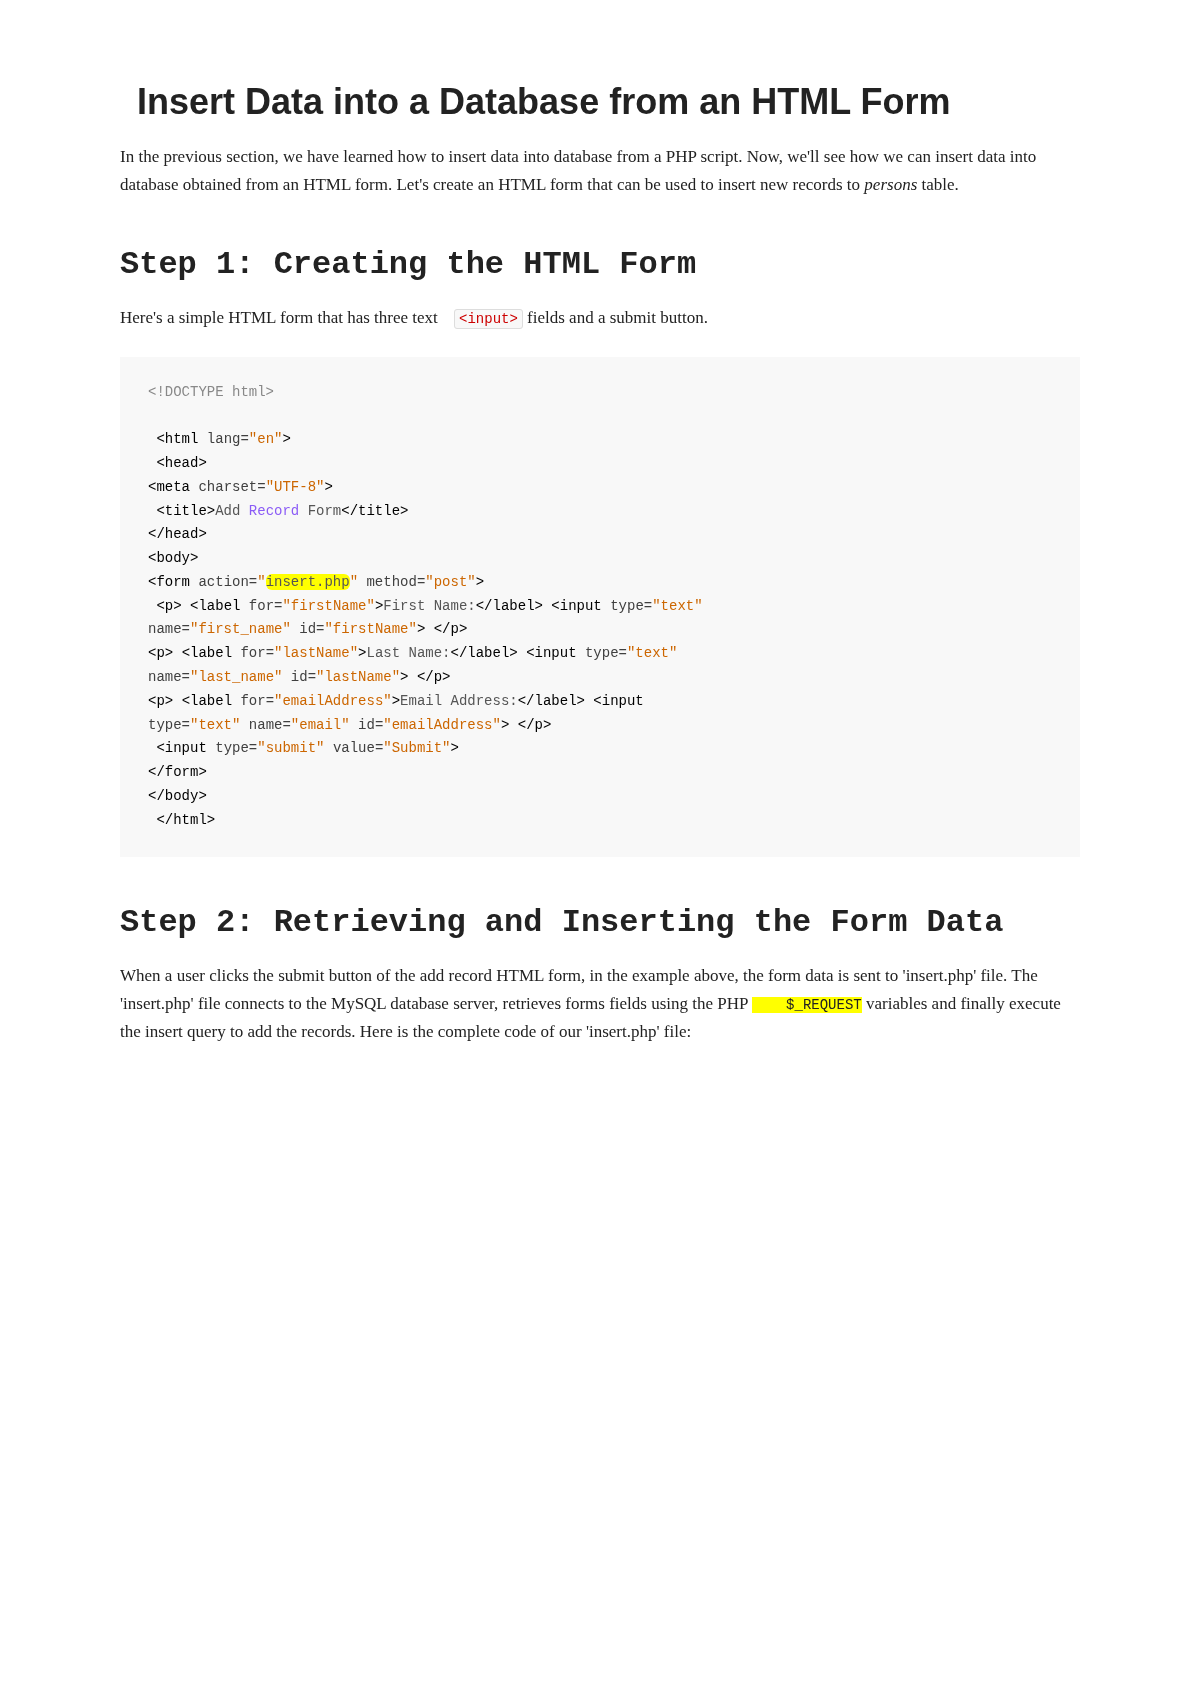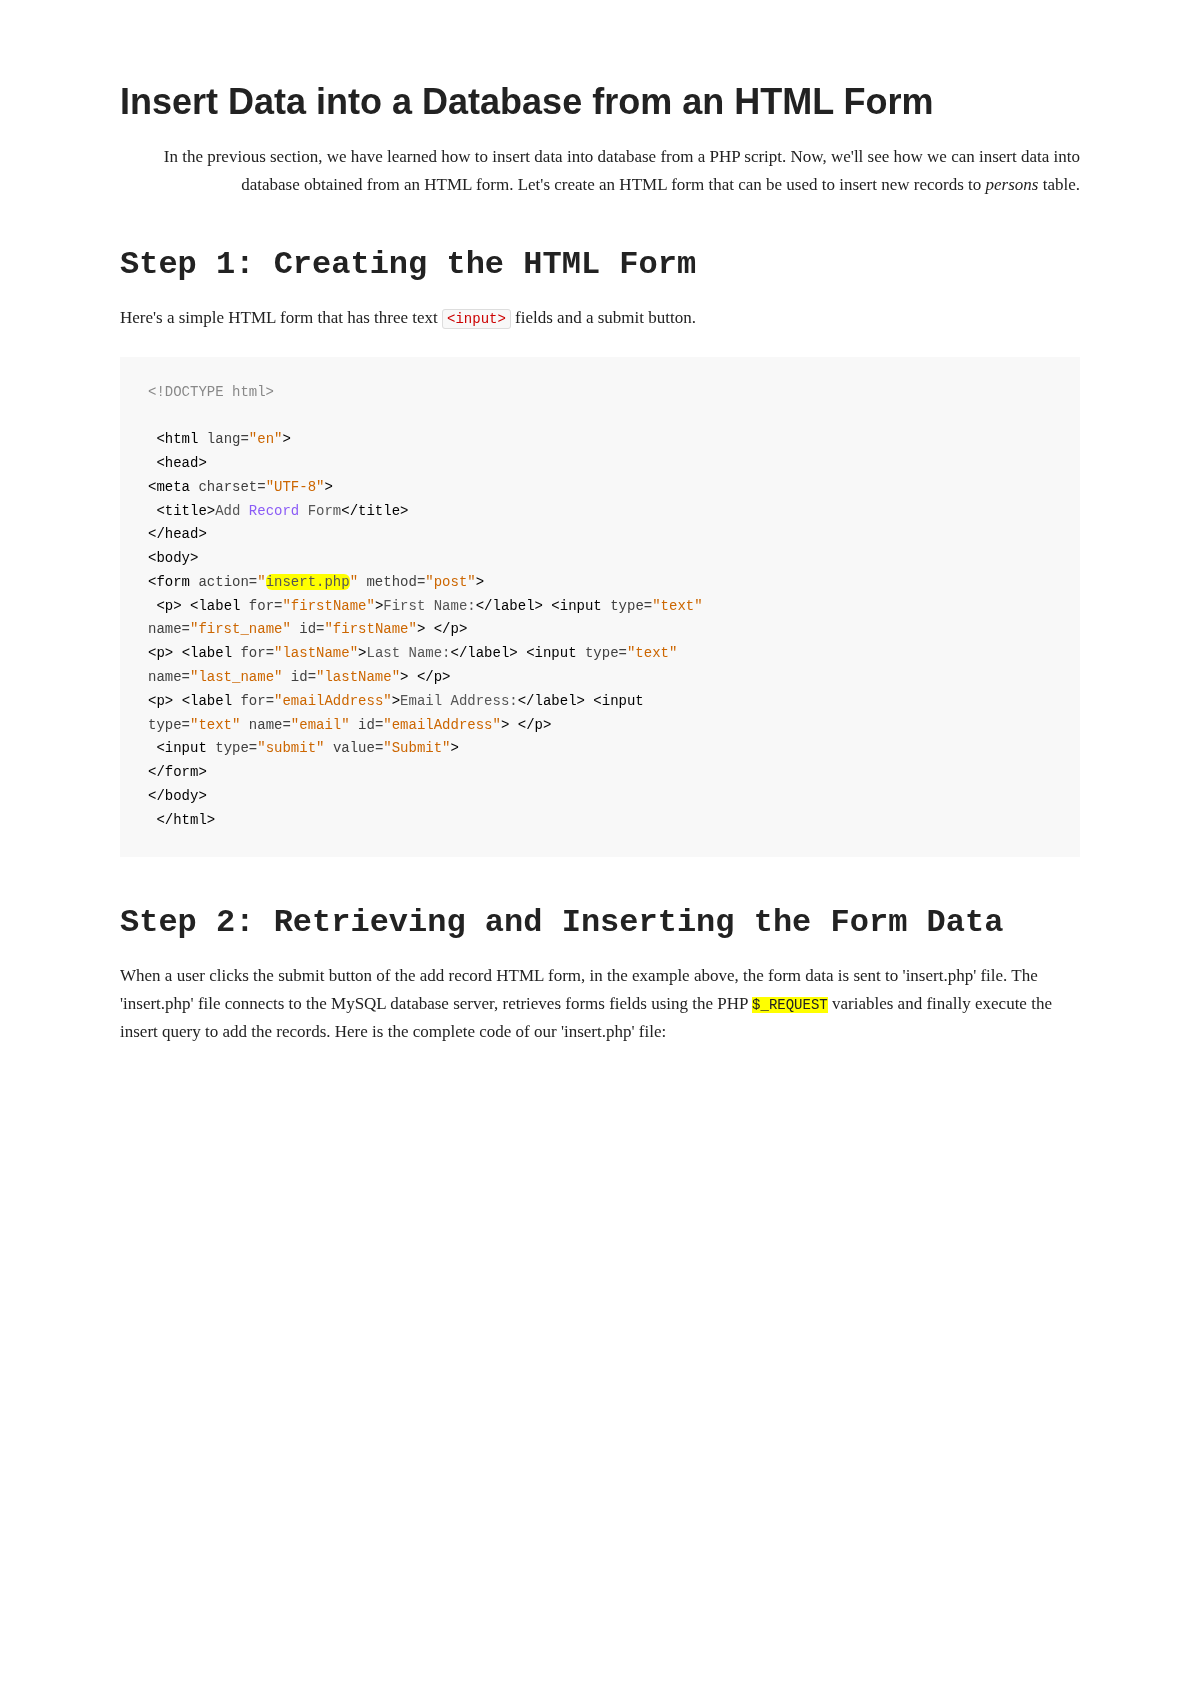--- a/index.html
+++ b/index.html
@@ -17,54 +17,56 @@
       padding: 80px 120px;
       max-width: 1200px;
     }
 
     h1 {
       font-size: 36px;
       font-weight: 900;
       line-height: 1.2;
       margin-bottom: 20px;
       font-family: Arial, Helvetica, sans-serif;
+      margin-left: 17px;
     }
 
     h2 {
       font-size: 32px;
       font-weight: 800;
       margin-top: 40px;
       margin-bottom: 14px;
       font-family: Liberation Mono, monospace;
     }
 
     p {
       margin-bottom: 14px;
       line-height: 1.65;
     }
 
     .intro-text {
       margin-bottom: 30px;
-      text-align: right;
     }
 
     .inline-code {
       font-family: 'Courier New', Courier, monospace;
       font-size: 14px;
       color: #c00;
       background: #f8f8f8;
       border: 1px solid #ddd;
       padding: 1px 4px;
       border-radius: 3px;
+      margin-left: 12px;
     }
 
     .highlight-yellow {
       background-color: #ffff00;
       font-family: 'Courier New', Courier, monospace;
       font-size: 14px;
+      padding-left: 34px;
     }
 
     .code-block {
       background: #f8f8f8;
       border: none;
       padding: 24px 28px;
       margin: 24px 0;
       font-family: 'Courier New', Courier, monospace;
       font-size: 14px;
       line-height: 1.7;

